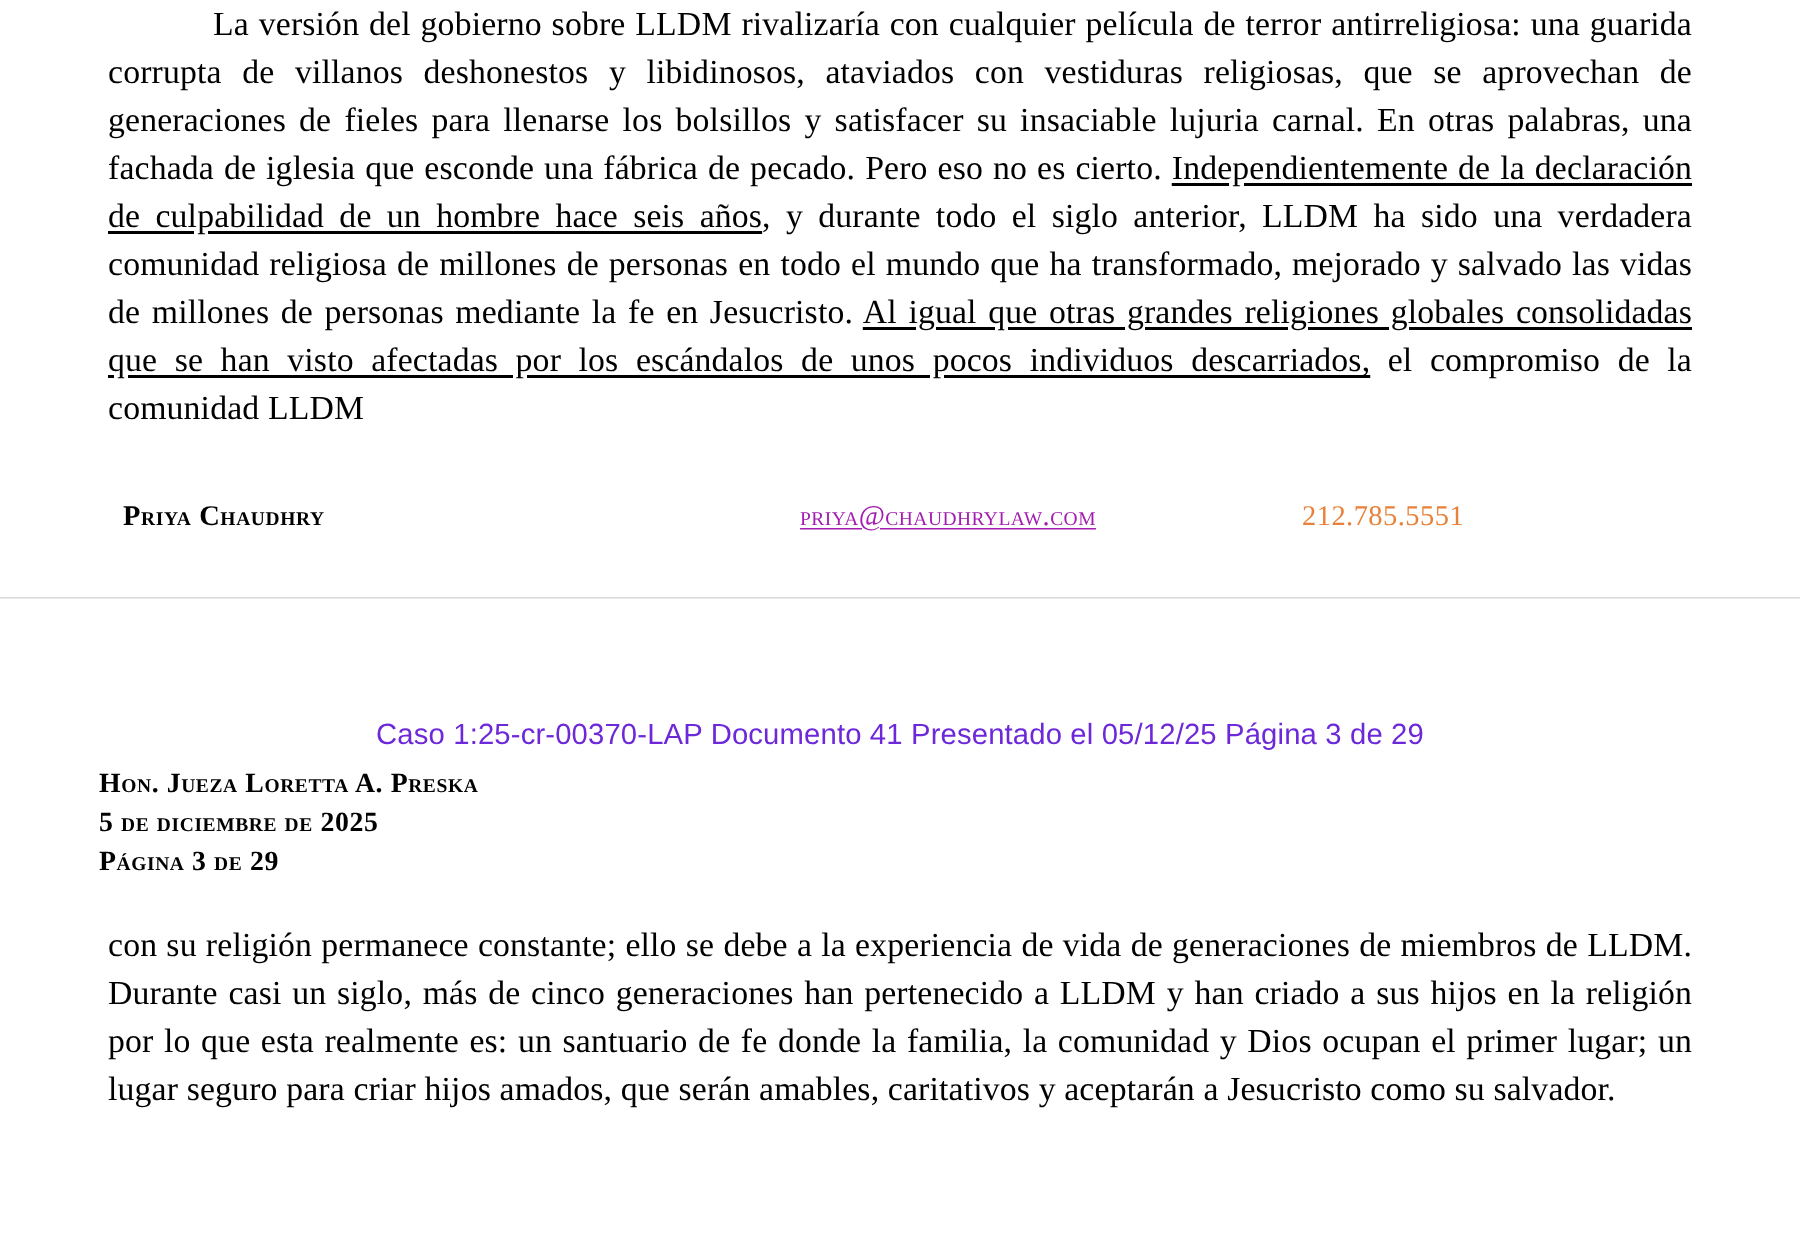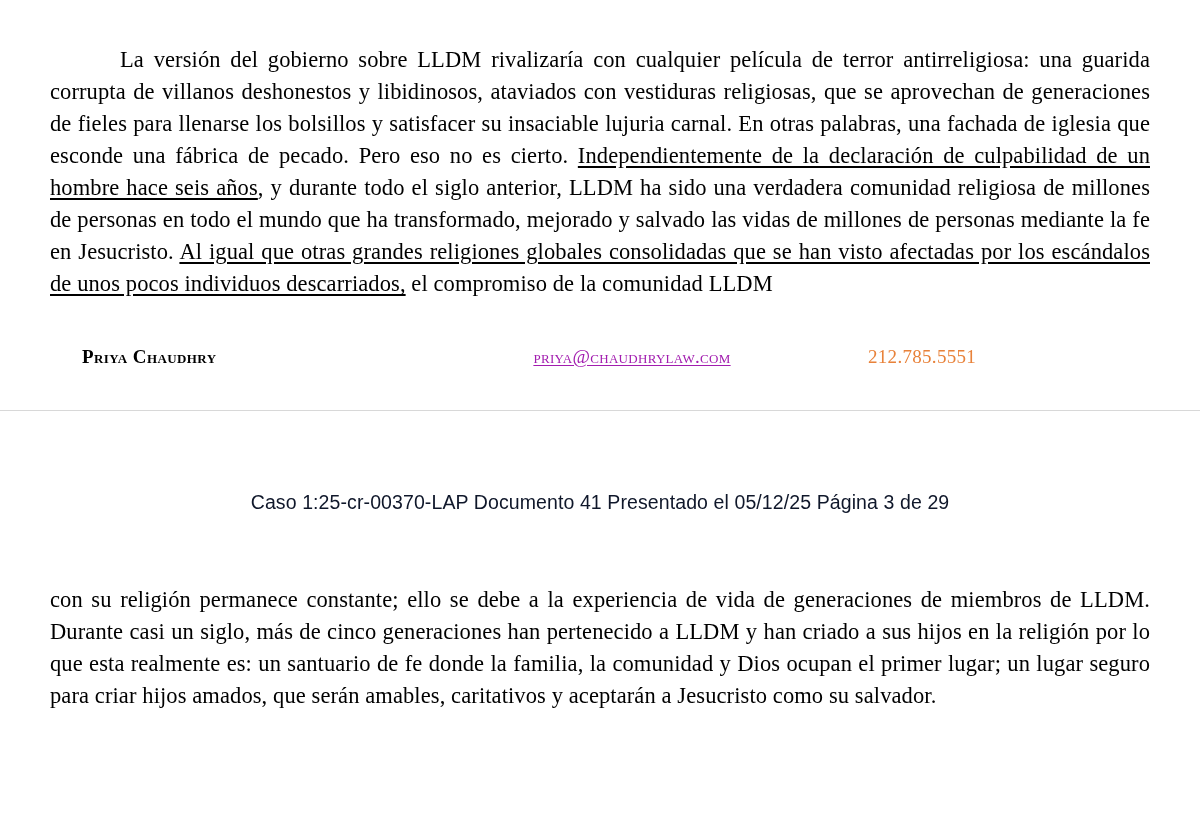--- a/index.html
+++ b/index.html
@@ -13,23 +13,22 @@
     font-family: "Liberation Serif", serif;
     color: #000000;
     overflow: hidden;
   }
   .page {
     position: relative;
     width: 1200px;
     height: 824px;
   }
   .sheet {
-    padding: 0 50px;
+    padding: 0 72px;
     box-sizing: border-box;
-    margin-top: 44px;
   }
   p.body-text {
     margin: 0;
     font-size: 22.5px;
     line-height: 32px;
     text-align: justify;
     text-justify: inter-word;
     letter-spacing: 0.1px;
   }
   .indent-first {
@@ -81,21 +80,21 @@
     margin-top: 42px;
     border: 0;
     border-top: 1px solid #d8d8d8;
     width: 1200px;
   }
   .gap-after-divider {
     height: 72px;
   }
   .ecf-stamp {
     text-align: center;
-    color: #0f172a;
+    color: #6d28d9;
     font-family: "Liberation Sans", sans-serif;
     font-size: 19.5px;
     letter-spacing: 0.1px;
     padding: 0 66px;
   }
   .letterhead {
     padding: 0 66px;
     margin-top: 8px;
   }
   .letterhead div {
@@ -122,20 +121,25 @@
     <span class="contact-name">Priya Chaudhry</span>
     <a class="contact-email">priya@chaudhrylaw.com</a>
     <span class="contact-phone">212.785.5551</span>
   </div>
 
   <hr class="page-divider">
   <div class="gap-after-divider"></div>
 
   <div class="ecf-stamp">Caso 1:25-cr-00370-LAP Documento 41 Presentado el 05/12/25 Página 3 de 29</div>
 
+  <div class="letterhead">
+    <div>Hon. Jueza Loretta A. Preska</div>
+    <div>5 de diciembre de 2025</div>
+    <div>Página 3 de 29</div>
+  </div>
 
   <div class="after-letterhead"></div>
 
   <div class="sheet">
     <p class="body-text">con su religión permanece constante; ello se debe a la experiencia de vida de generaciones de miembros de LLDM. Durante casi un siglo, más de cinco generaciones han pertenecido a LLDM y han criado a sus hijos en la religión por lo que esta realmente es: un santuario de fe donde la familia, la comunidad y Dios ocupan el primer lugar; un lugar seguro para criar hijos amados, que serán amables, caritativos y aceptarán a Jesucristo como su salvador.</p>
   </div>
 
 </div>
 
 </body></html>

